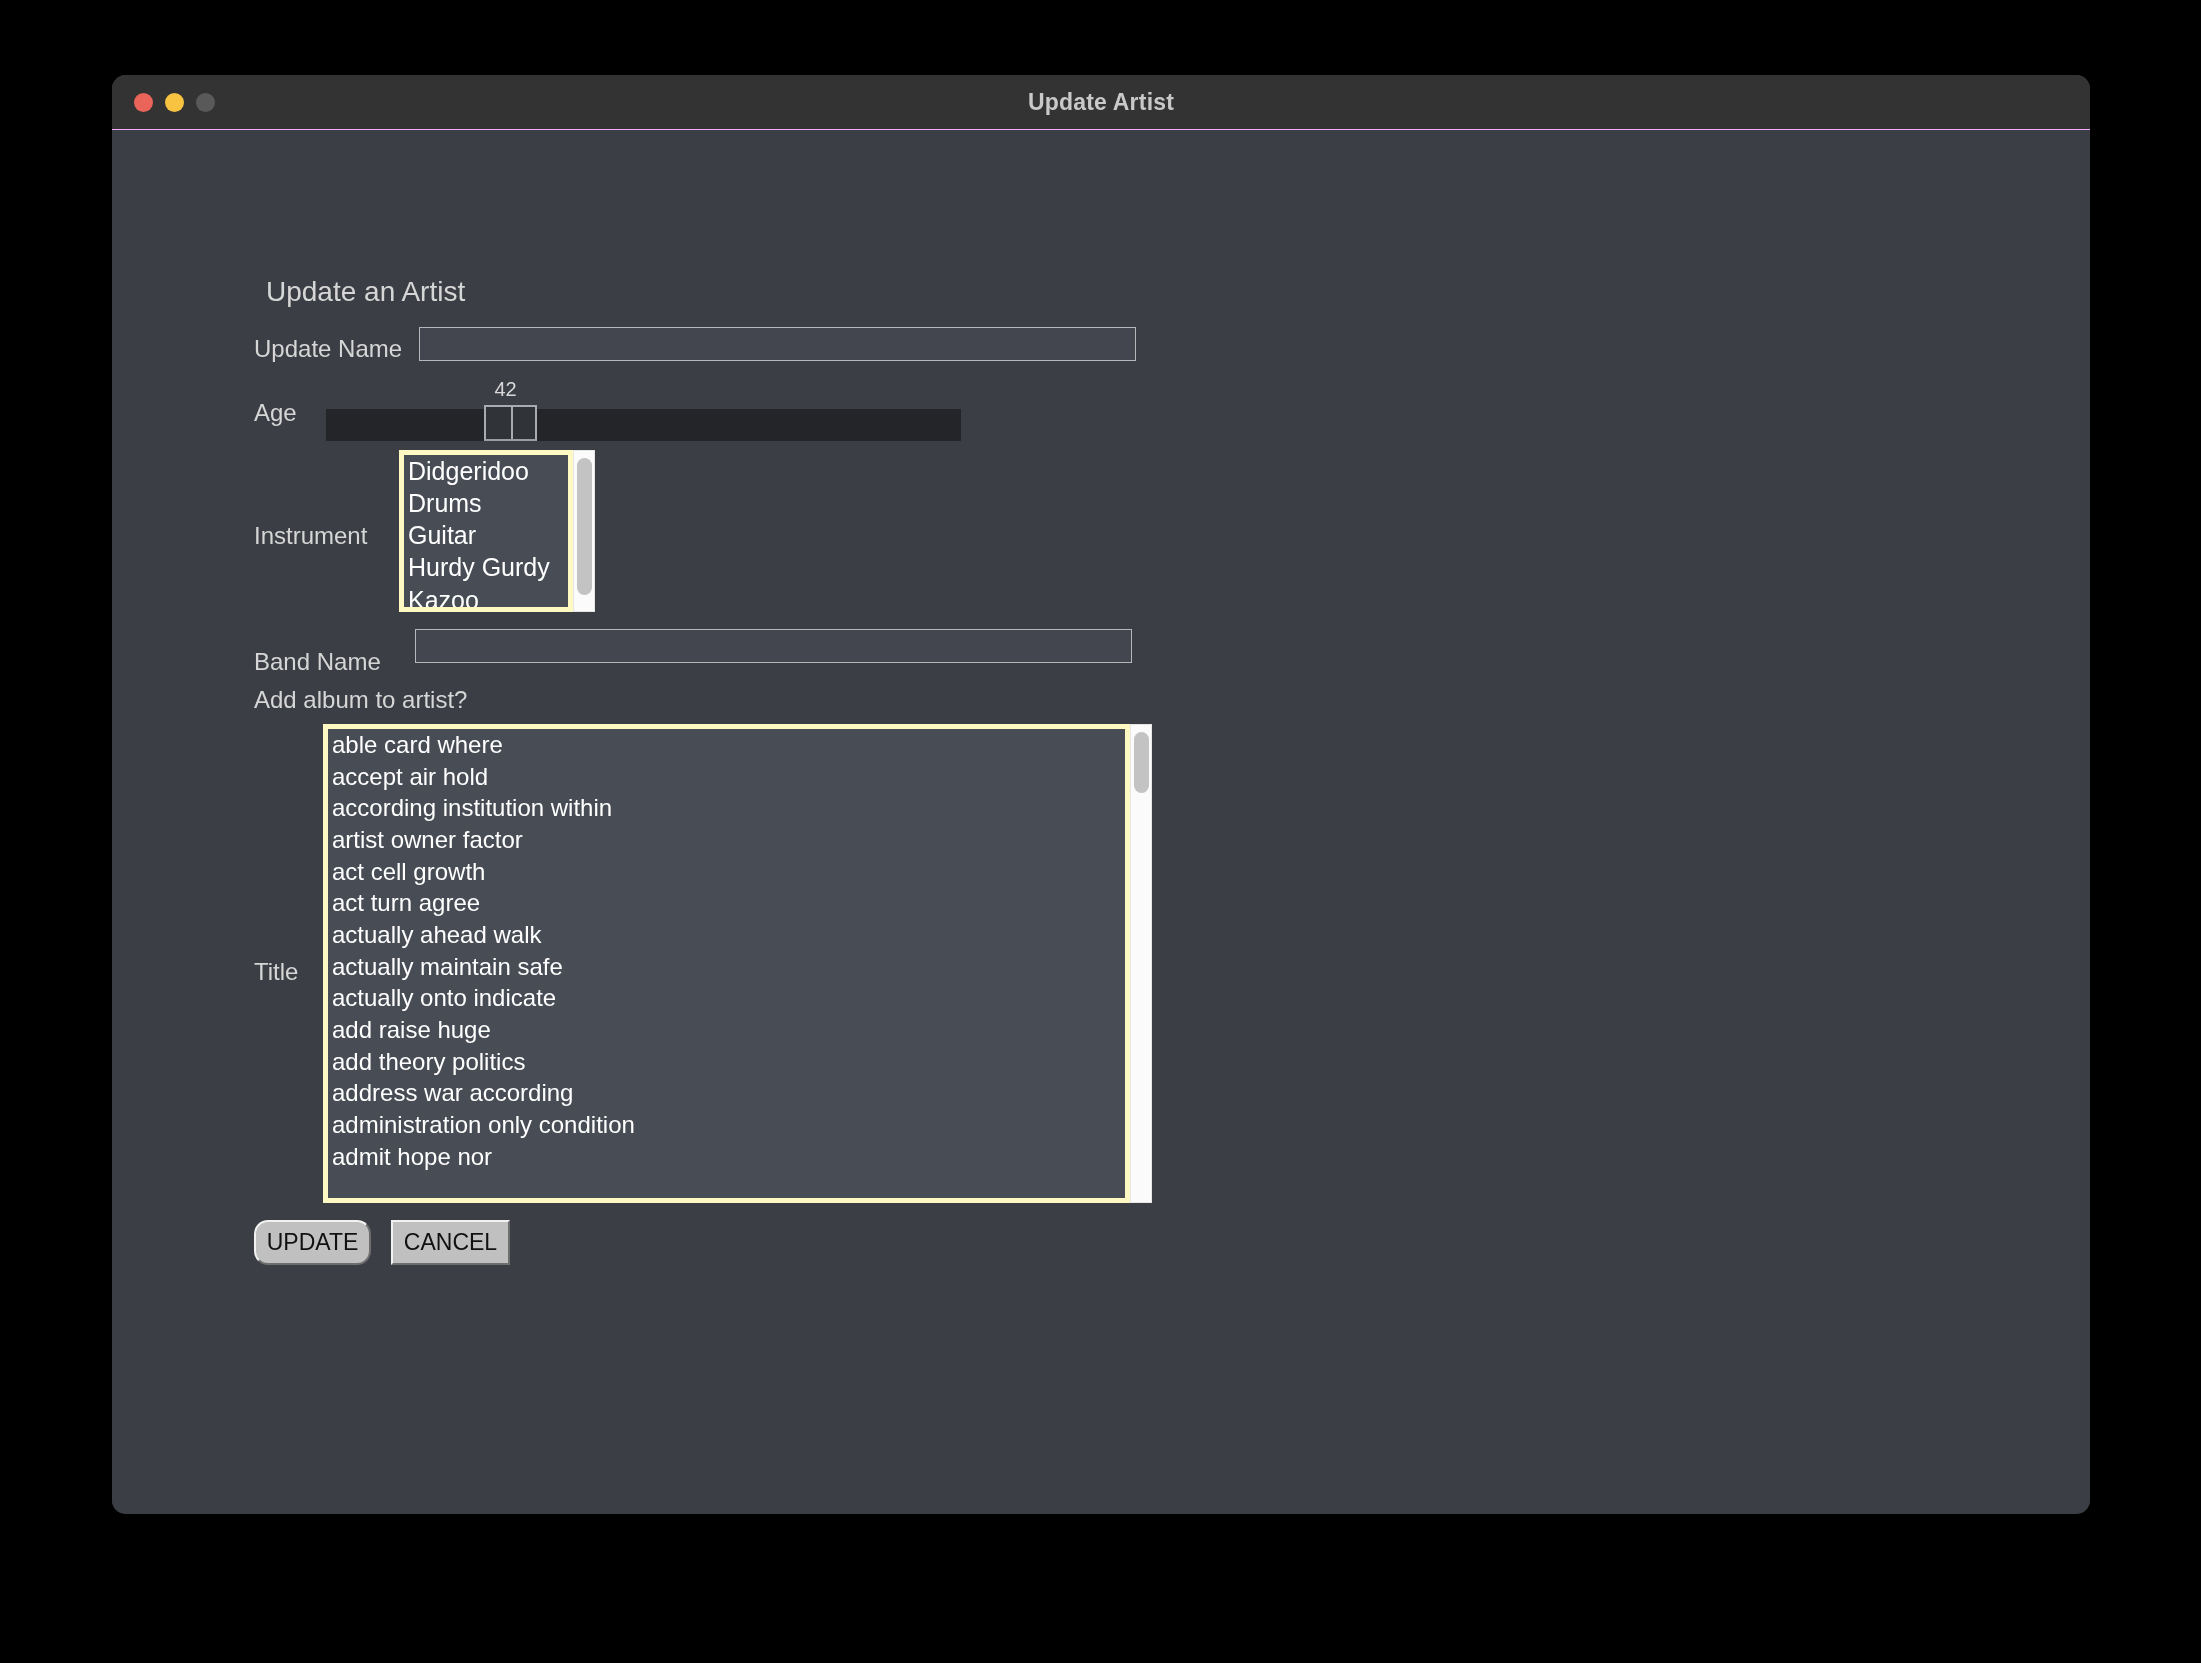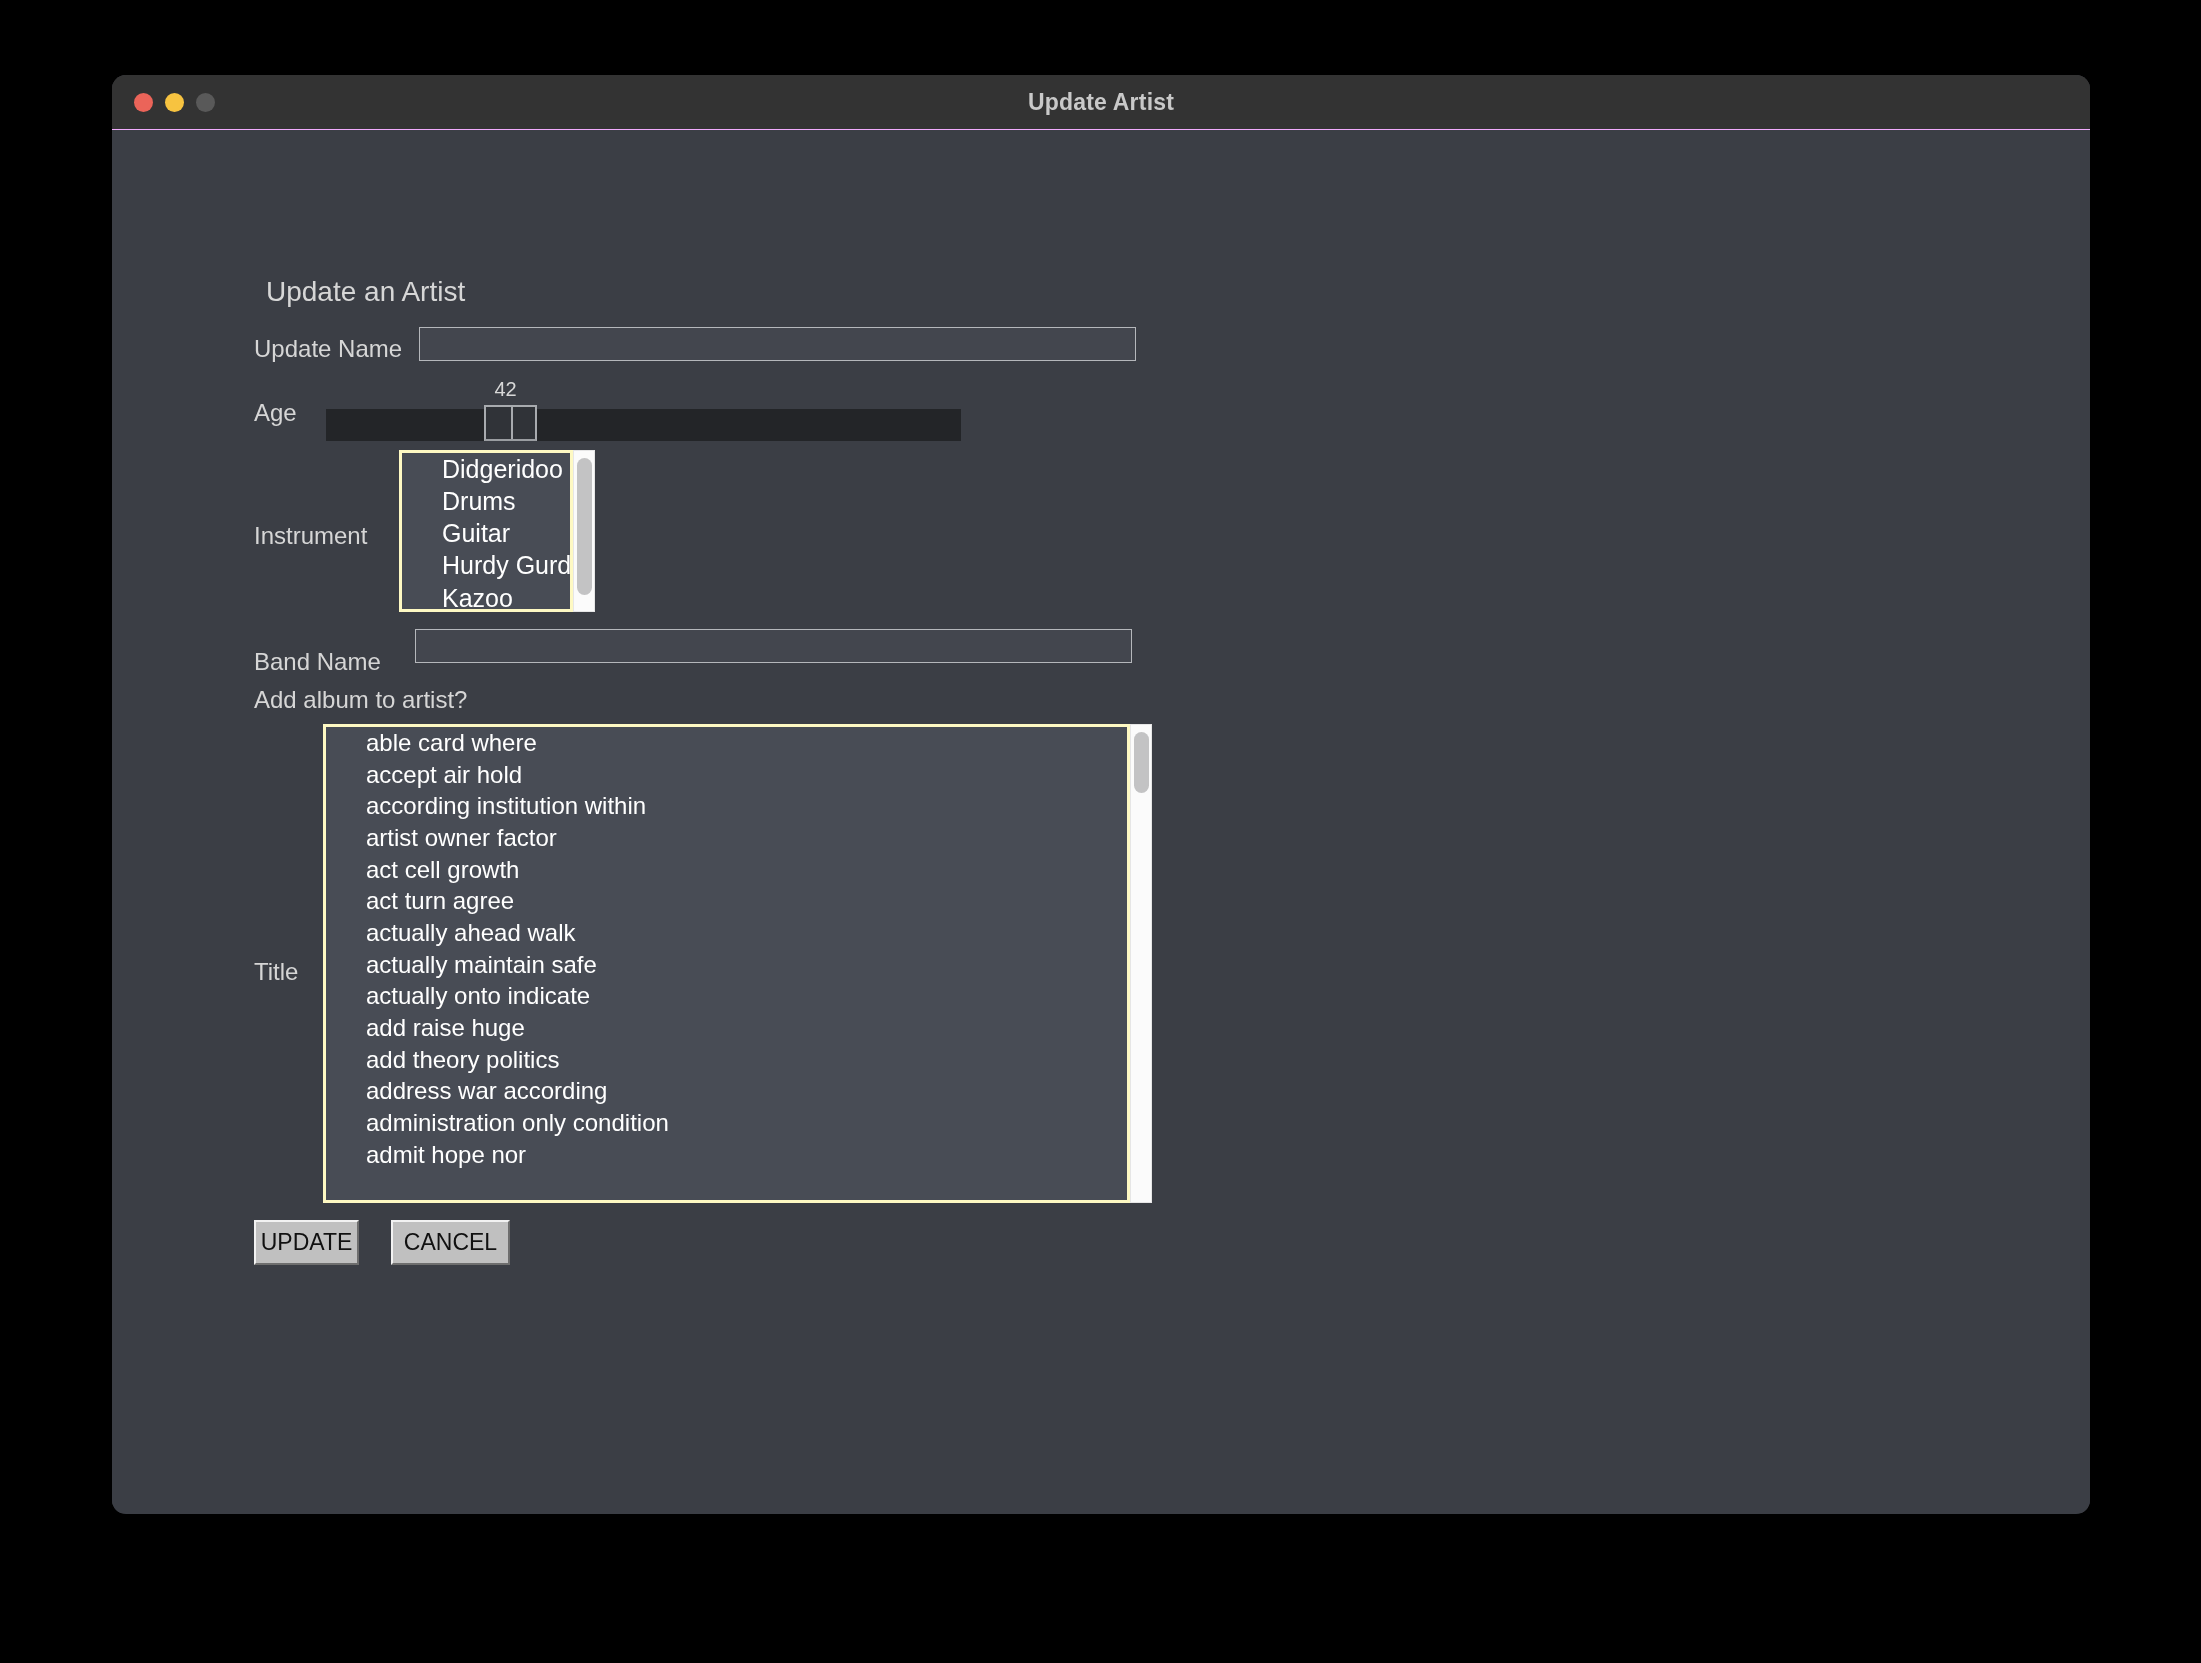--- a/index.html
+++ b/index.html
@@ -135,24 +135,23 @@
   }
 
   
   .listbox-shell {
     position: absolute;
     display: flex;
     align-items: stretch;
   }
   .listbox {
     background: #484c55;
-    border: 3px solid #fef9c3;
+    border: 5px solid #fef9c3;
     overflow: hidden;
     flex: 1 1 auto;
-    padding-left: 36px;
   }
   .listbox .opt {
     color: #ffffff;
     font-size: 25px;
     line-height: 1.29;
     padding: 0 4px;
     white-space: nowrap;
     overflow: hidden;
   }
   .scrollbar {
@@ -256,18 +255,18 @@
           <div class="opt">add theory politics</div>
           <div class="opt">address war according</div>
           <div class="opt">administration only condition</div>
           <div class="opt">admit hope nor</div>
         </div>
       <div class="scrollbar" id="title-scroll">
         <div class="thumb"></div>
       </div>
     </div>
 
-    <div class="btn" style="left:142px; top:1090px; width:105px;">UPDATE</div>
+    <div class="btn" style="left:142px; top:1090px; width:117px;border-radius:14px;">UPDATE</div>
     <div class="btn" style="left:279px; top:1090px; width:119px;">CANCEL</div>
 
   </div>
 </div>
 
 
 </body></html>

